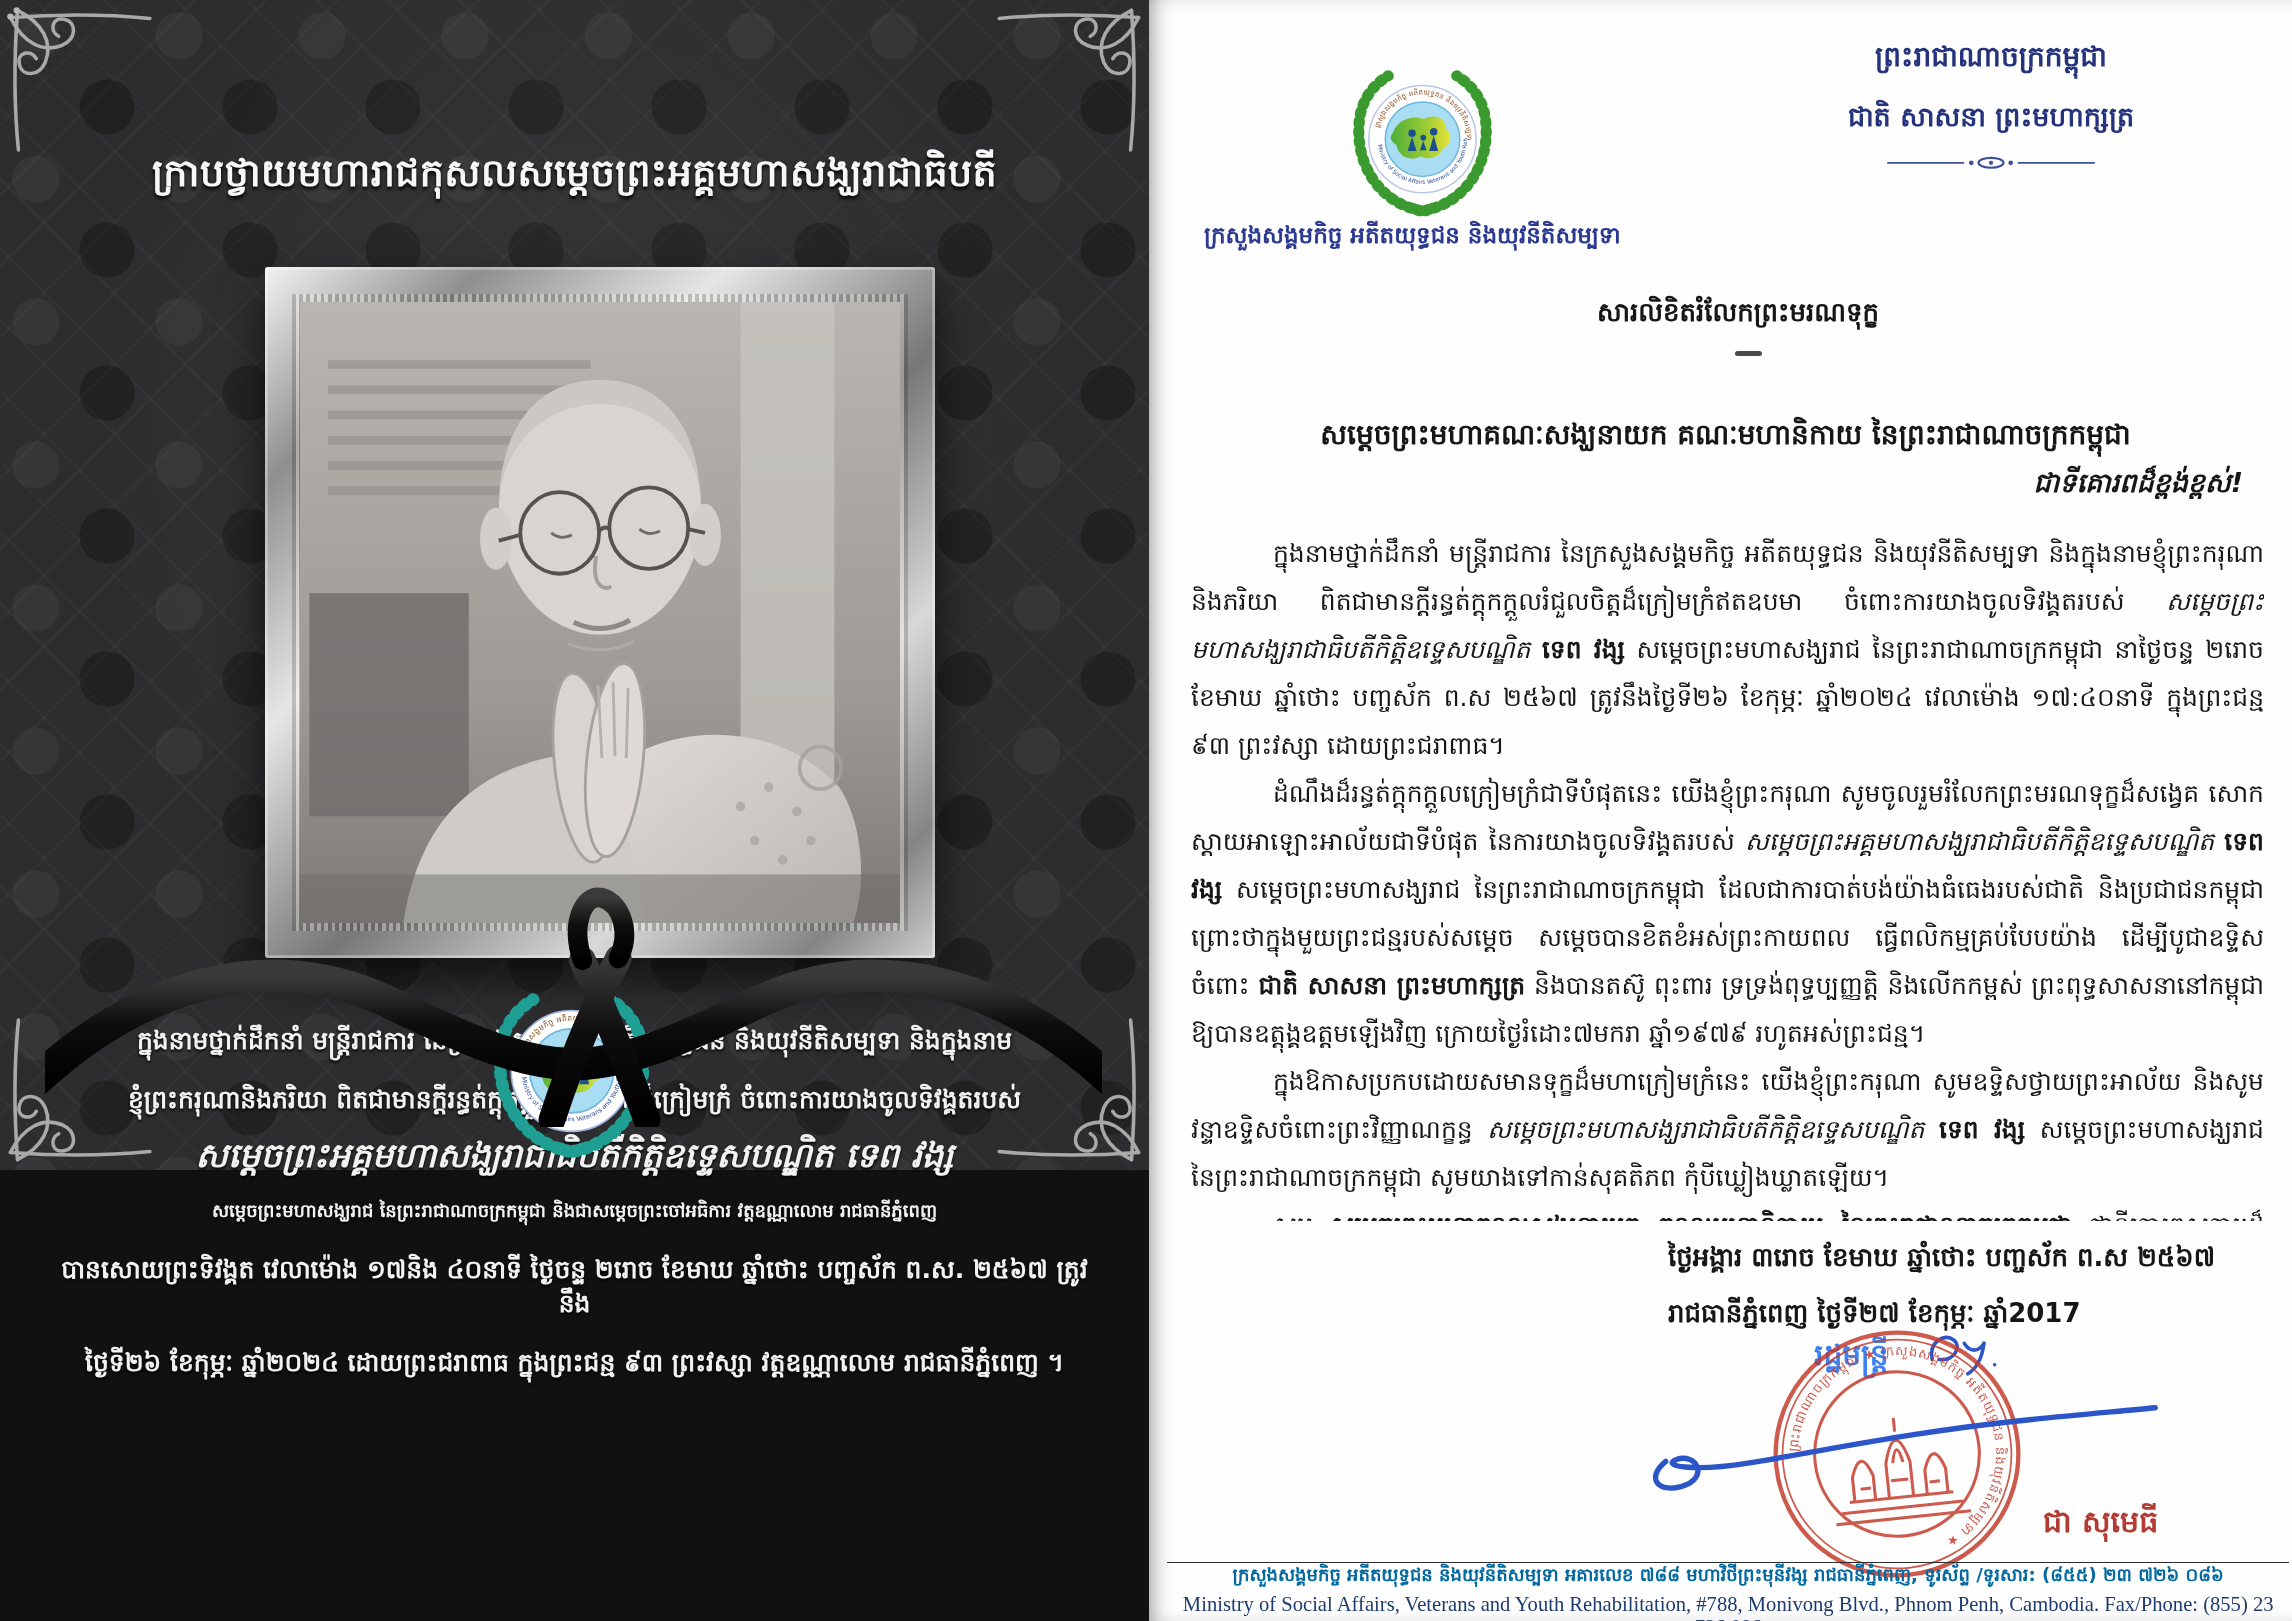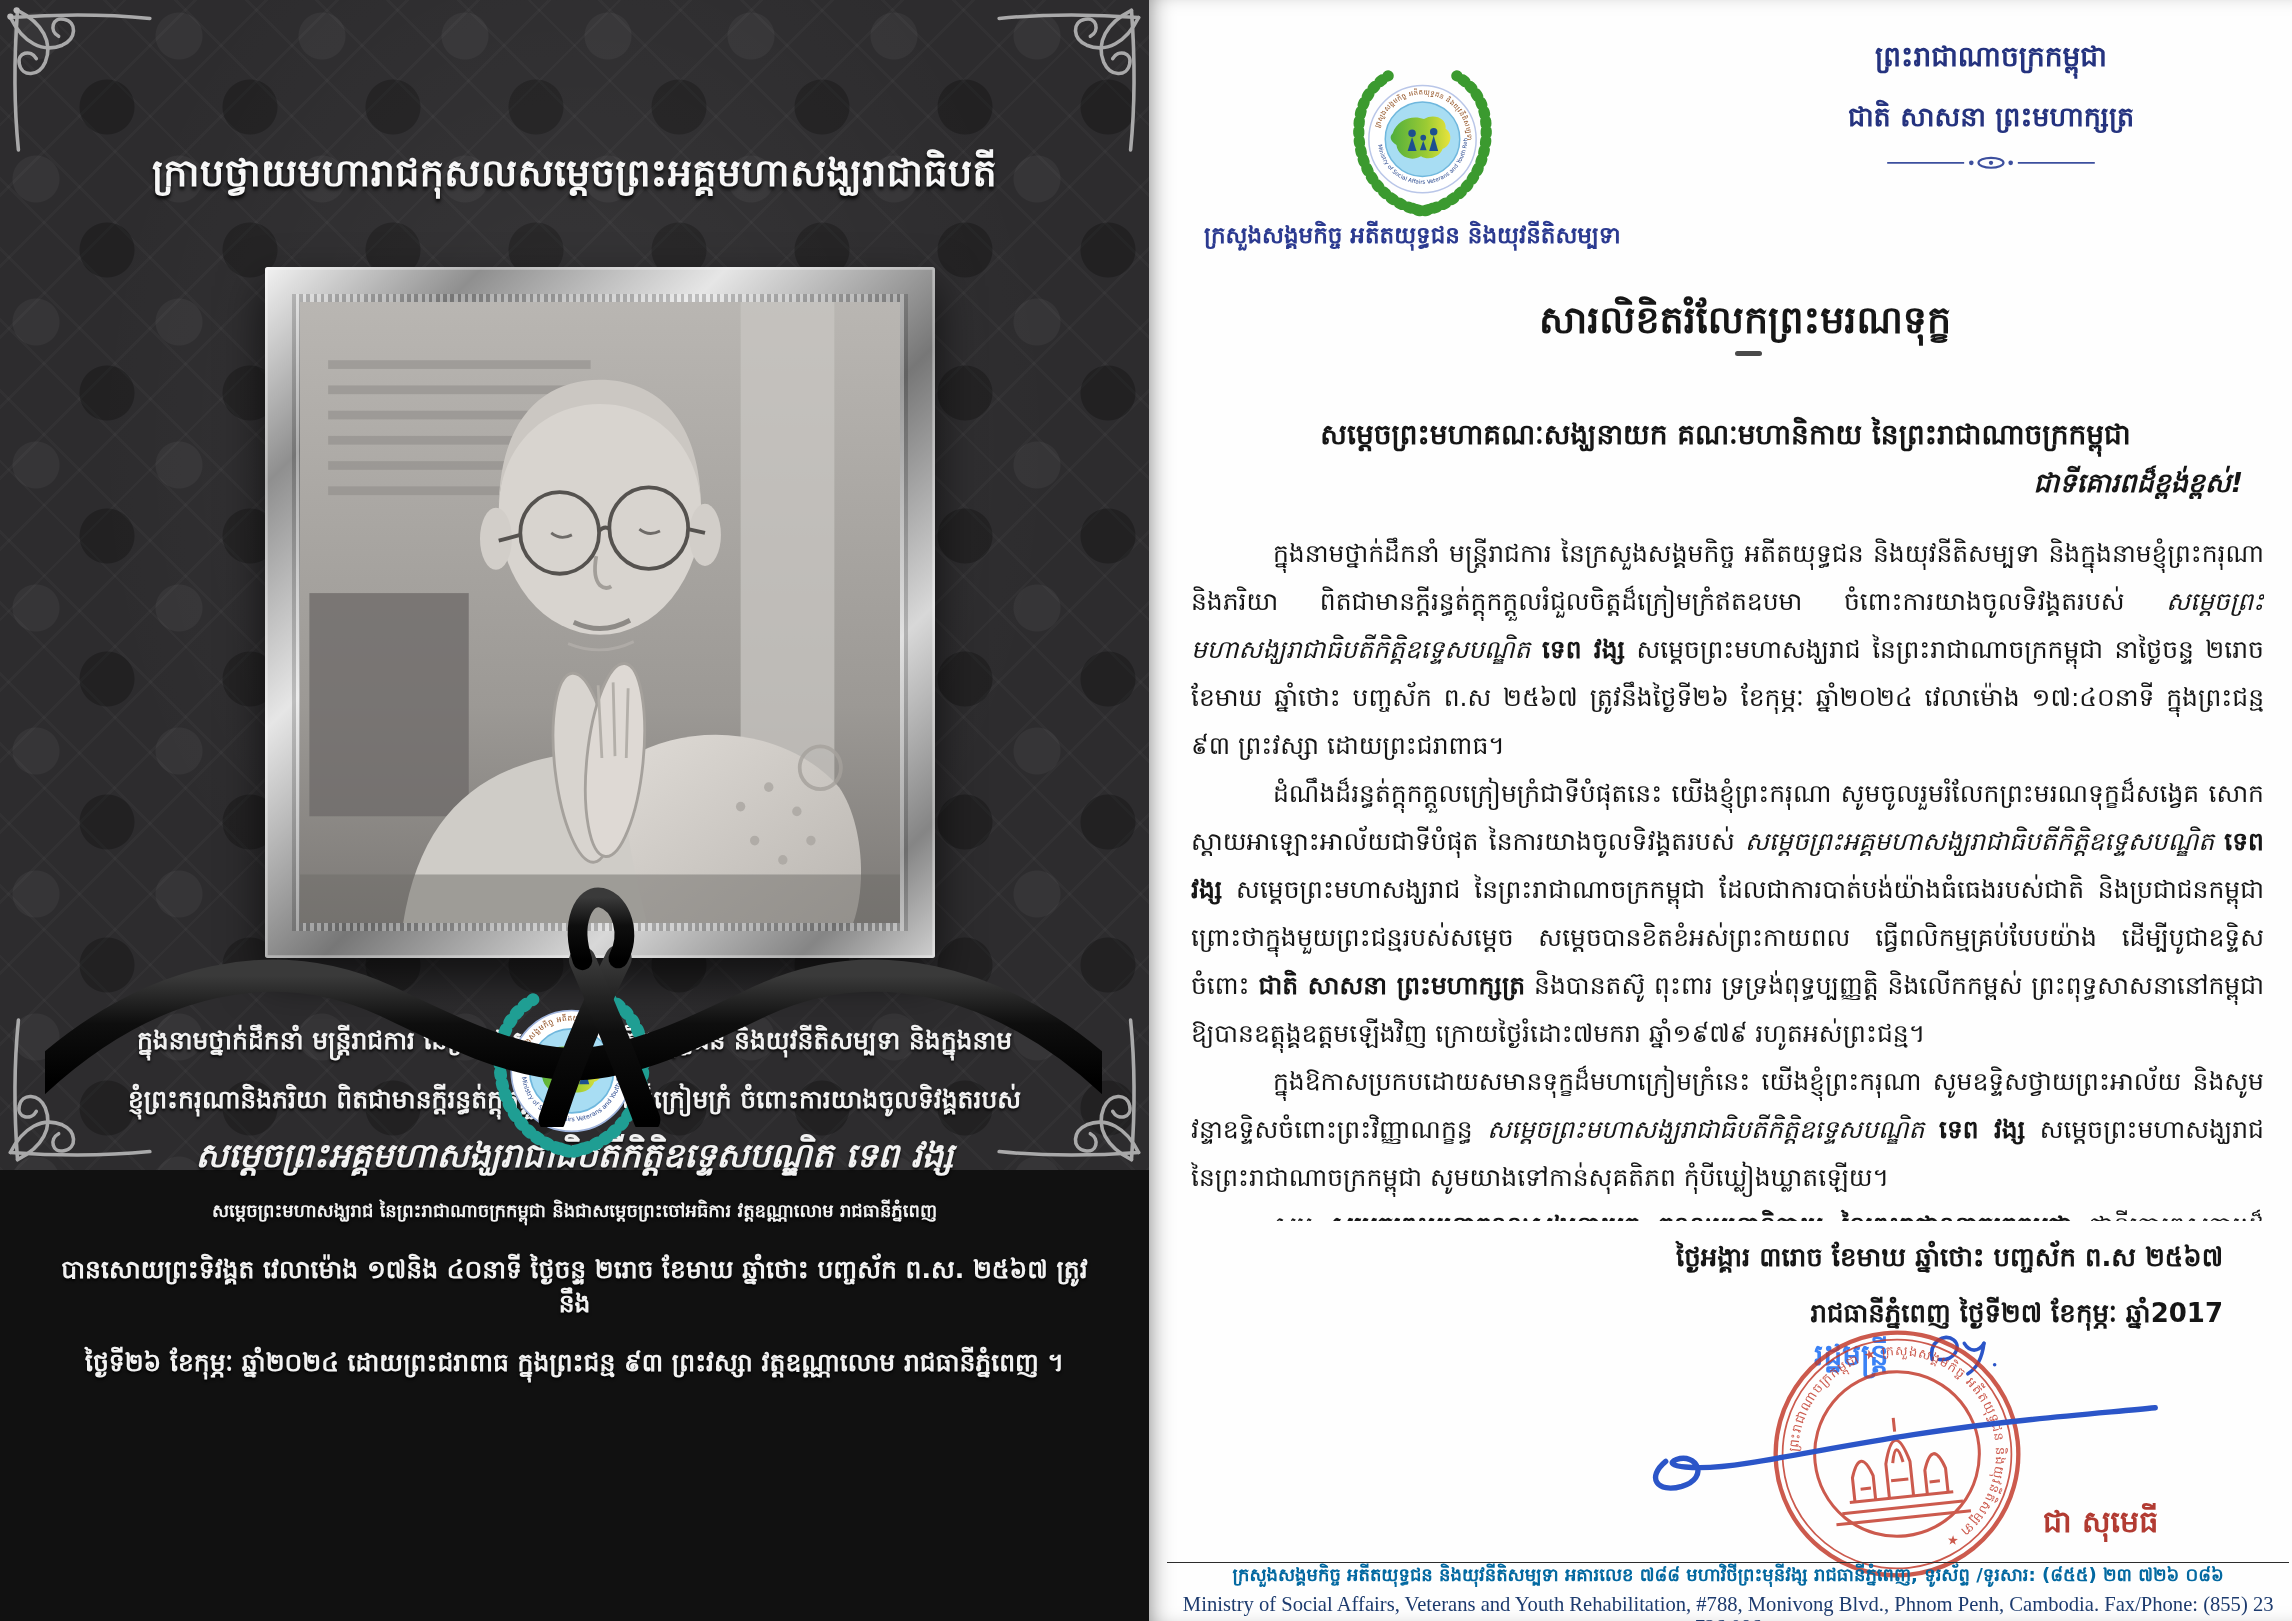--- a/index.html
+++ b/index.html
@@ -47,34 +47,34 @@
   #page-right{position:absolute;left:1149px;top:0;width:1144px;height:1622px;
     background:#fefefe;color:#161616;
     box-shadow:inset 12.5px 0 23px -12.5px rgba(0,0,0,.5);}
   .rp-logo{position:absolute;left:199px;top:63px;width:149px;height:156px;}
   .rp-ministry{position:absolute;left:5.4px;top:221px;width:516px;text-align:center;
     font-size:23px;font-weight:700;color:#2b3a90;}
   .rp-kingdom{position:absolute;left:593px;top:39px;width:498px;text-align:center;color:#25337f;}
   .rp-k1{font-size:28px;font-weight:800;margin:0 0 19.7px;}
   .rp-k2{font-size:27px;font-weight:800;margin:0;}
   .rp-divider{display:block;margin:14.3px auto 0;width:208px;height:19.7px;}
-  .rp-h1{position:absolute;top:296px;left:78px;width:1036px;text-align:center;
-    font-size:38px;font-weight:800;}
+  .rp-h1{position:absolute;top:296px;left:71px;width:1036px;text-align:center;
+    font-size:26px;font-weight:800;}
   .rp-dash{position:absolute;top:351px;left:586px;width:27px;height:4.5px;
     background:#4a4a4a;border-radius:2.7px;}
   .rp-h2{position:absolute;top:367px;left:81px;width:1036px;text-align:center;
     font-size:28px;font-weight:700;}
   .rp-h3{position:absolute;top:417px;left:36px;width:1081px;text-align:center;
     font-size:28px;font-weight:800;}
   .rp-salute{position:absolute;top:466px;right:50px;font-size:27px;font-weight:700;
     font-style:italic;}
   .rp-bodytext{position:absolute;top:530px;left:42px;width:1073px;height:691px;
     overflow:hidden;font-size:25px;line-height:48px;text-align:justify;}
   .para{margin:0;text-indent:82px;}
-  .rp-dates{position:absolute;top:1229px;right:70px;width:555px;text-align:right;
+  .rp-dates{position:absolute;top:1229px;right:70px;width:555px;text-align:left;
     font-size:26px;line-height:56px;font-weight:600;}
   .rp-minister{position:absolute;top:1336px;left:665px;font-size:29.6px;font-weight:800;color:#3b82f6;}
   .rp-initial{position:absolute;top:1329px;left:776px;width:75px;height:52px;}
   .stamp{position:absolute;left:618px;top:1324px;width:260px;height:260px;opacity:.93;}
   .signature{position:absolute;left:484px;top:1372px;width:555px;height:134px;}
   .rp-name{position:absolute;top:1503px;left:894px;font-size:30px;font-weight:800;color:#b23b32;}
   .rp-footer{position:absolute;left:18px;right:3.6px;bottom:0;height:59px;
     border-top:1.8px solid #2c2c2c;text-align:center;}
   .rp-f-kh{font-size:18px;color:#0369a1;margin-top:0;font-weight:600;}
   .rp-f-en{font-size:20.6px;color:#1d3b6e;margin-top:2.7px;

